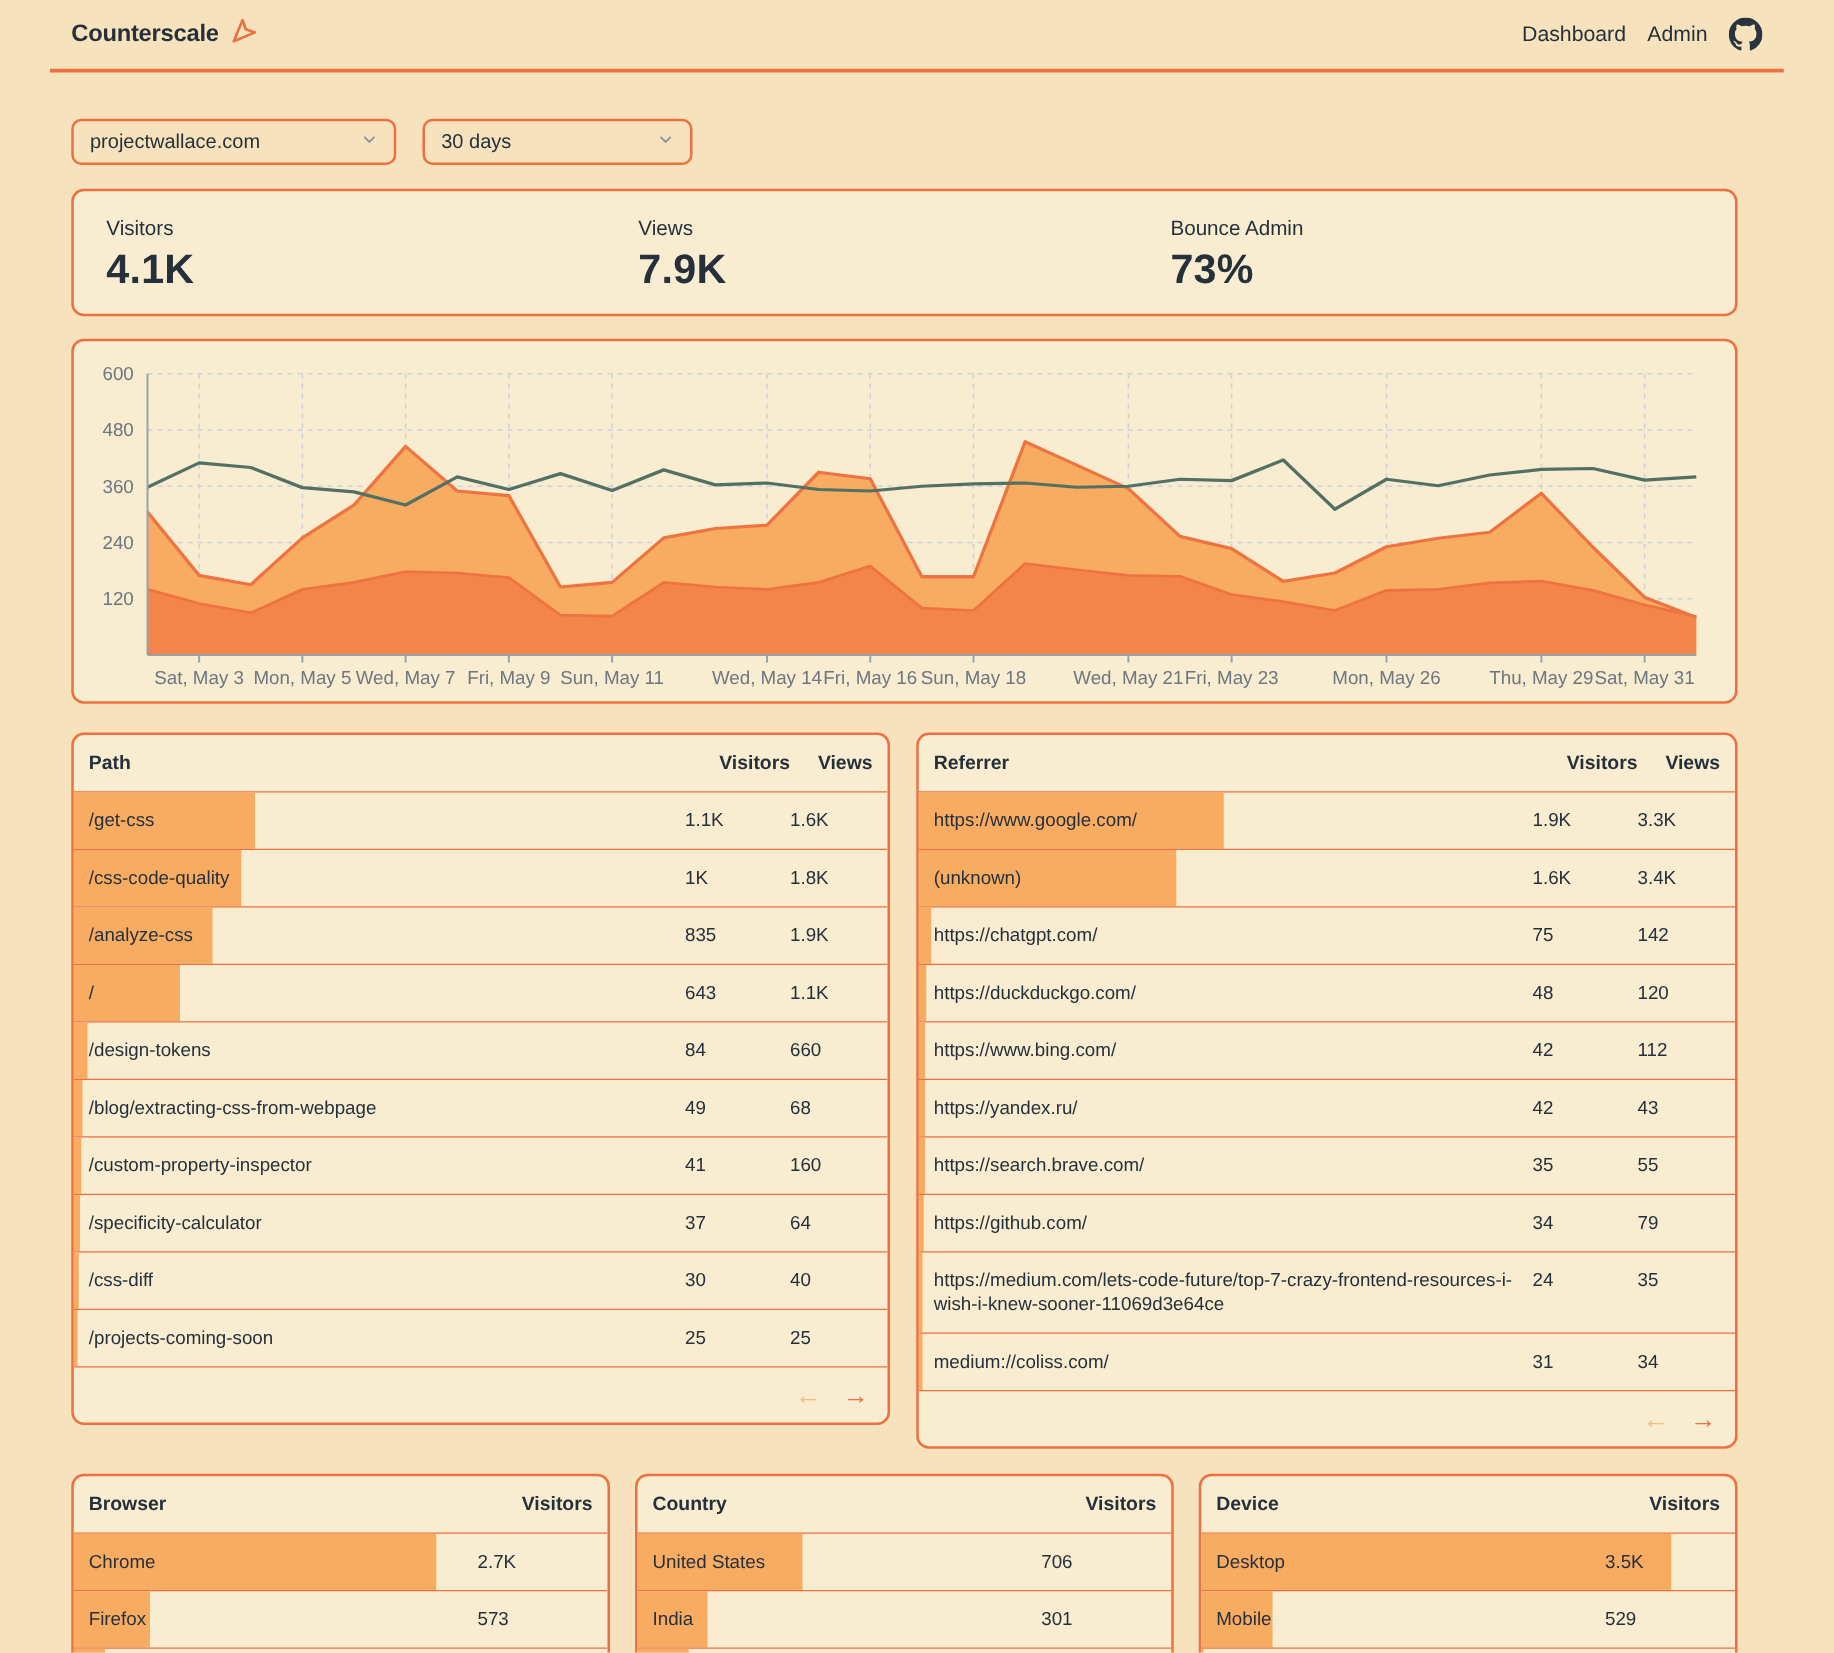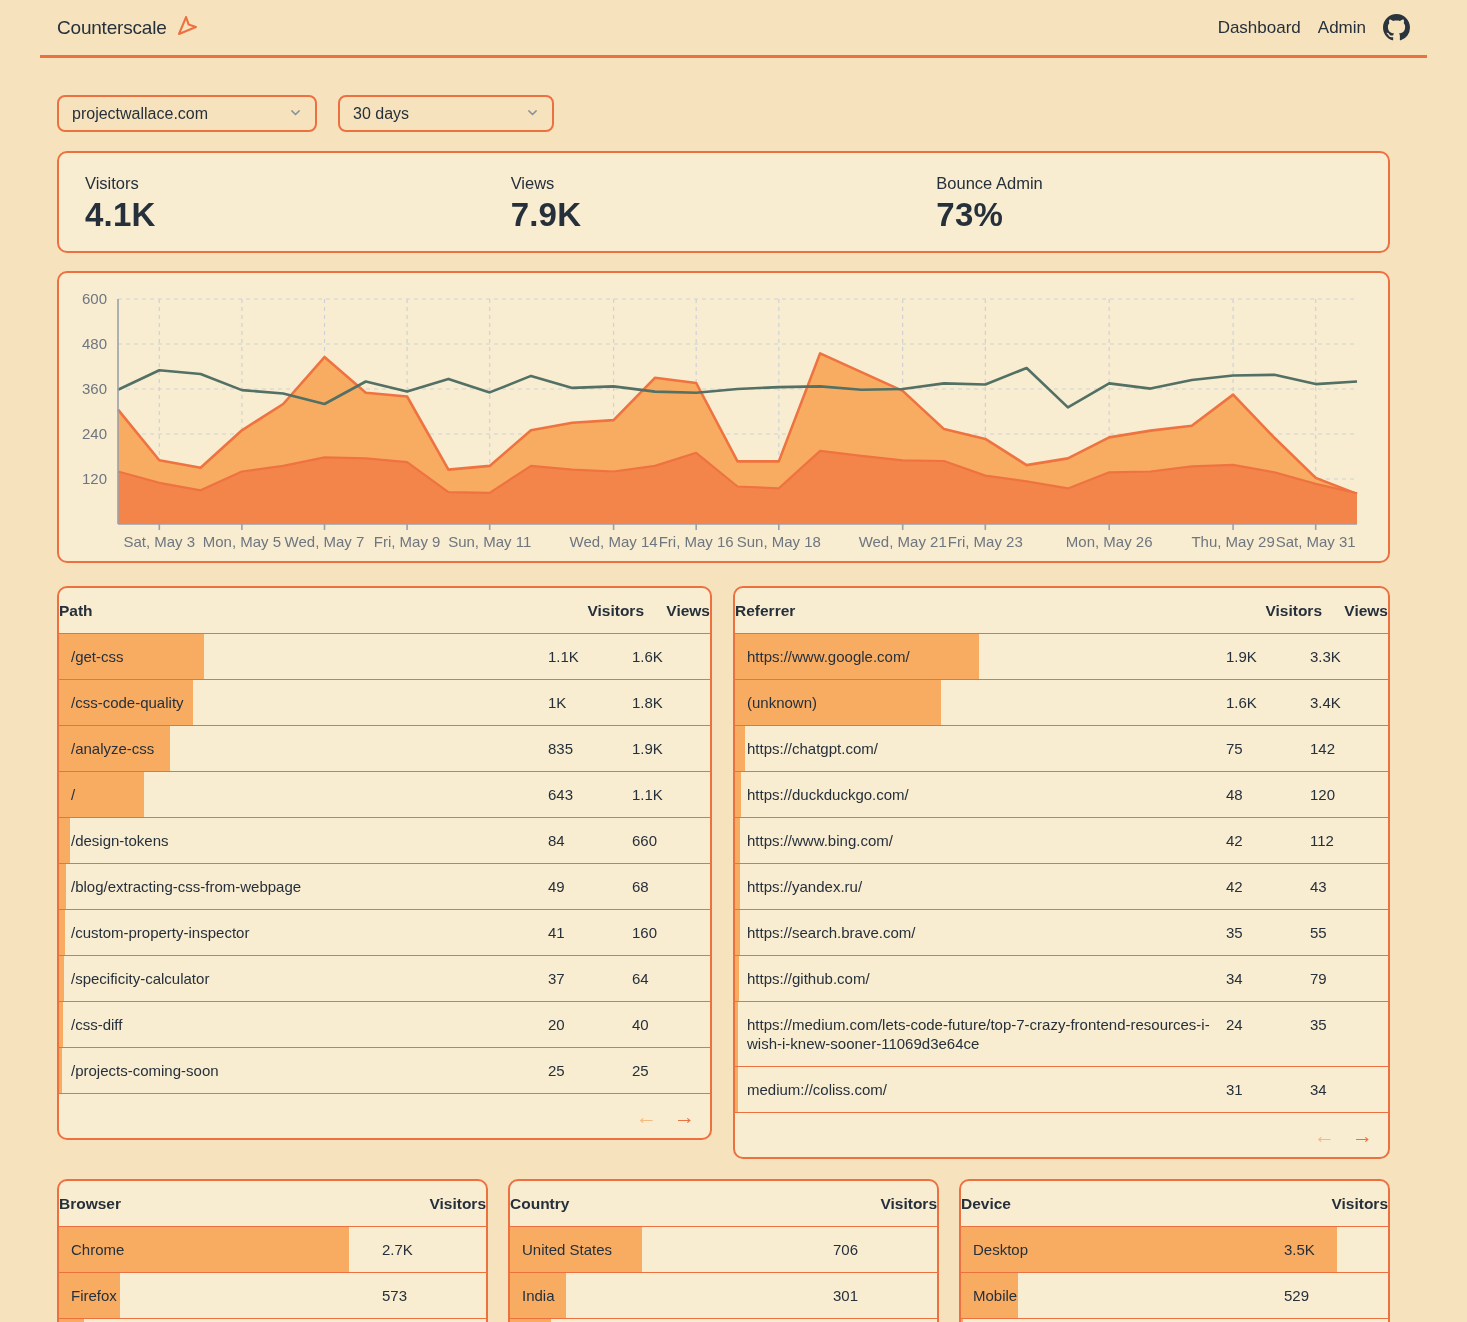--- a/index.html
+++ b/index.html
@@ -7,21 +7,21 @@
   body {
     background: #F6E3BD;
     font-family: "Liberation Sans", sans-serif;
     color: #26303B;
   }
   
   .header { margin: 0 40px; border-bottom: 3px solid #ED7140;
     display: flex; justify-content: space-between; align-items: center;
     padding: 12px 17px 12px 17px; height: 58px; }
   .brand { display: flex; align-items: center; gap: 8px; }
-  .brand-name { font-size: 19px; font-weight: 400; letter-spacing: -0.2px; }
+  .brand-name { font-size: 19px; font-weight: 700; letter-spacing: -0.2px; }
   .nav { display: flex; align-items: center; gap: 17px; }
   .nav a { color: #26303B; text-decoration: none; font-size: 17px; }
   
   .main { width: 1333px; margin: 0 auto 0 57px; }
   .filters { margin-top: 37px; display: flex; gap: 21px; }
   .select { height: 37px; border: 2px solid #ED7140; border-radius: 8px;
     display: flex; align-items: center; justify-content: space-between;
     padding: 0 13px; font-size: 16px; cursor: pointer; background: transparent; }
   .select.site { width: 260px; }
   .select.period { width: 216px; }
@@ -34,21 +34,21 @@
   
   .chart-card { margin-top: 18px; height: 292px; overflow: hidden; }
   .chart-card svg { display: block; }
   
   .tables-row { margin-top: 23px; display: flex; gap: 21px; align-items: flex-start; }
   .tables-row .card { overflow: hidden; }
   .t-paths { width: 655px; }
   .t-referrers { flex: 1; }
   .bottom-row { margin-top: 20px; display: flex; gap: 20px; align-items: flex-start; }
   .bottom-row .card { flex: 1 1 0; overflow: hidden; min-height: 300px; }
-  .thead { display: flex; align-items: center; padding: 0; min-height: 45px; }
+  .thead { display: flex; align-items: center; padding: 12px; min-height: 45px; }
   .thead .t-title { flex: 1; font-size: 15.5px; font-weight: 600; }
   .thead .col-h { font-size: 15.5px; font-weight: 600; text-align: right; }
   .col-visitors { width: 84px; }
   .col-views { width: 66px; }
   .col-visitors-wide { width: 92px; }
   .trow { position: relative; display: flex; align-items: flex-start;
     border-top: 1.5px solid #ED7140; padding: 13px 12px; min-height: 45.5px; }
   .trow .bar { position: absolute; left: 0; top: 0; bottom: 0;
     background: #F8AC62; z-index: 0; }
   .trow .cell { position: relative; z-index: 1; font-size: 15px; line-height: 19px; }
@@ -231,21 +231,21 @@
         </div>
         <div class="trow">
           <div class="bar" style="width: 0.75%;"></div>
           <div class="cell label">/specificity-calculator</div>
           <div class="cell num col-visitors">37</div>
           <div class="cell num col-views">64</div>
         </div>
         <div class="trow">
           <div class="bar" style="width: 0.6%;"></div>
           <div class="cell label">/css-diff</div>
-          <div class="cell num col-visitors">20</div>
+          <div class="cell num col-visitors">30</div>
           <div class="cell num col-views">40</div>
         </div>
         <div class="trow">
           <div class="bar" style="width: 0.5%;"></div>
           <div class="cell label">/projects-coming-soon</div>
           <div class="cell num col-visitors">25</div>
           <div class="cell num col-views">25</div>
         </div>
         <div class="tfoot">
           <span class="pg-arrow pg-prev">←</span>

